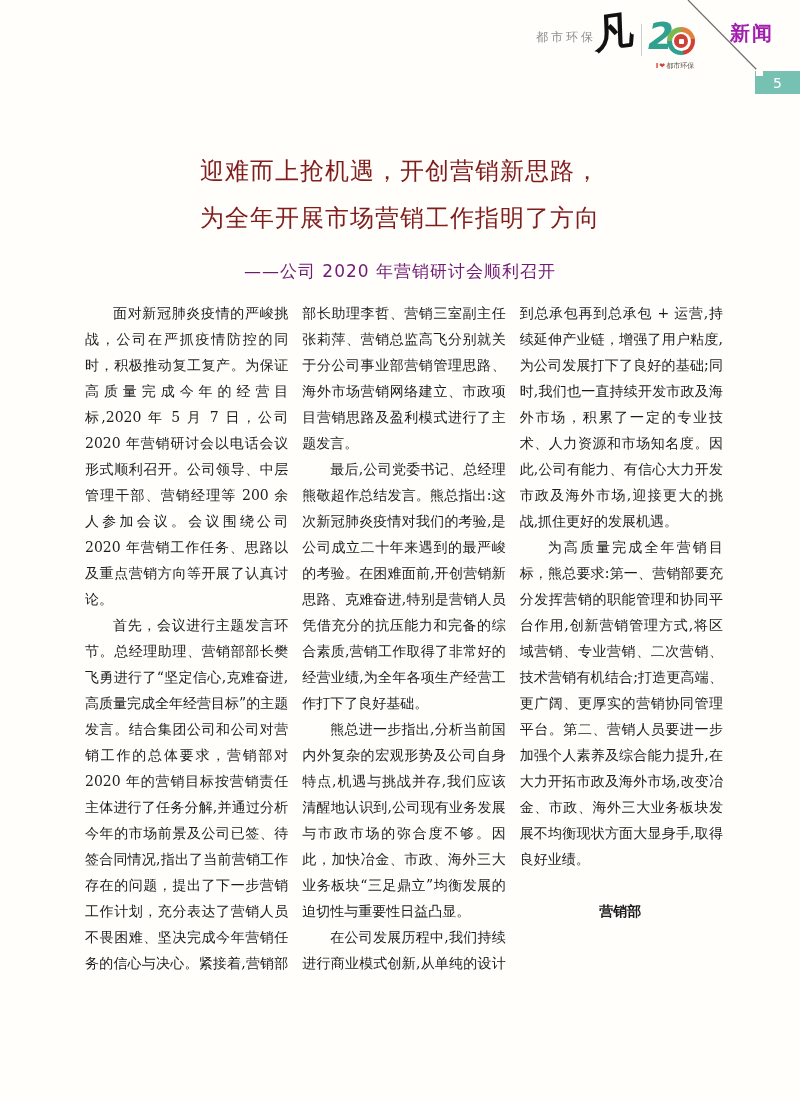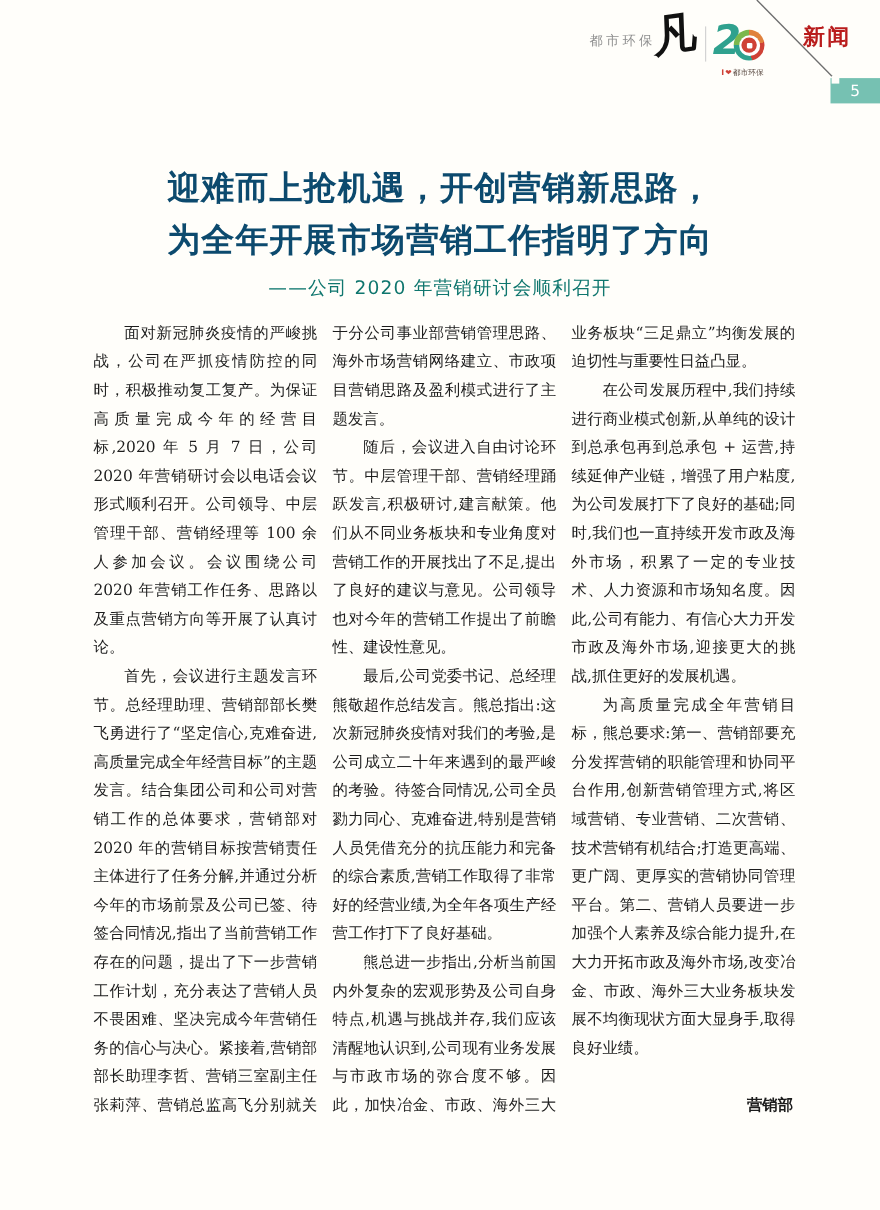--- a/index.html
+++ b/index.html
@@ -62,55 +62,55 @@
     font-size:7px;line-height:8px;color:#5a4a42;white-space:nowrap;
     font-family:"DejaVu Sans","Liberation Sans",sans-serif;
     text-align:center;
   }
   .slogan .heart{color:var(--logo-red);margin:0 1px;font-size:7px;}
   .slogan .s-pre{color:var(--logo-red);font-weight:bold;}
   .diag{position:absolute;left:678px;top:0;}
   .section{
     position:absolute;left:730px;top:20px;
     font-family:"DejaVu Sans","Liberation Sans",sans-serif;
-    font-weight:bold;font-size:20px;color:#b91c1c;letter-spacing:2px;
+    font-weight:bold;font-size:20px;color:#a21caf;letter-spacing:2px;
   }
   .pagenum-box{
     position:absolute;left:755px;top:71px;width:45px;height:23px;
     background:var(--accent-teal);
     display:flex;align-items:center;justify-content:center;
   }
   .pagenum-box .num{
     color:#fff;font-size:14px;line-height:14px;
     font-family:"DejaVu Sans","Liberation Sans",sans-serif;
   }
   .notch{position:absolute;left:1px;top:-2px;width:7px;height:7px;background:#fffefa;}
 
   
   main{position:absolute;left:0;top:148px;width:800px;}
   h1{
     margin:0;text-align:center;
     font-family:"DejaVu Sans","Liberation Sans",sans-serif;
-    font-weight:bold;color:#0c4a6e;
-    font-size:30px;line-height:47px;letter-spacing:1px;
+    font-weight:normal;color:#7f1d1d;
+    font-size:24px;line-height:47px;letter-spacing:1px;
   }
   .subtitle{
-    margin-top:8px;text-align:center;
+    margin-top:18px;text-align:center;
     font-family:"DejaVu Sans","Liberation Sans",sans-serif;
-    font-size:17px;color:#0f766e;letter-spacing:1px;
+    font-size:17px;color:#701a75;letter-spacing:1px;
   }
   .columns{
     margin:17px 0 0 85px;width:638px;
     column-count:3;column-gap:14px;
     text-align:justify;
     font-size:14px;line-height:26px;color:#1c1c1c;
   }
   .columns p{margin:0;text-indent:2em;}
   .signature{
-    text-align:right;text-indent:0 !important;
+    text-align:center;text-indent:0 !important;
     font-family:"DejaVu Sans","Liberation Sans",sans-serif;
     font-weight:bold;margin-top:26px !important;padding-right:2px;
   }
 </style>
 </head>
 <body>
 
 <div class="page">
 
   <header class="masthead">
@@ -143,24 +143,23 @@
   </header>
 
   <main>
     <h1>
       <span class="t1">迎难而上抢机遇，开创营销新思路，</span><br>
       <span class="t2">为全年开展市场营销工作指明了方向</span>
     </h1>
     <div class="subtitle">——公司 2020 年营销研讨会顺利召开</div>
 
     <div class="columns">
-      <p>面对新冠肺炎疫情的严峻挑战，公司在严抓疫情防控的同时，积极推动复工复产。为保证高质量完成今年的经营目标,2020 年 5 月 7 日，公司 2020 年营销研讨会以电话会议形式顺利召开。公司领导、中层管理干部、营销经理等 100 余人参加会议。会议围绕公司 2020 年营销工作任务、思路以及重点营销方向等开展了认真讨论。</p>
+      <p>面对新冠肺炎疫情的严峻挑战，公司在严抓疫情防控的同时，积极推动复工复产。为保证高质量完成今年的经营目标,2020 年 5 月 7 日，公司 2020 年营销研讨会以电话会议形式顺利召开。公司领导、中层管理干部、营销经理等 200 余人参加会议。会议围绕公司 2020 年营销工作任务、思路以及重点营销方向等开展了认真讨论。</p>
       <p>首先，会议进行主题发言环节。总经理助理、营销部部长樊飞勇进行了“坚定信心,克难奋进,高质量完成全年经营目标”的主题发言。结合集团公司和公司对营销工作的总体要求，营销部对 2020 年的营销目标按营销责任主体进行了任务分解,并通过分析今年的市场前景及公司已签、待签合同情况,指出了当前营销工作存在的问题，提出了下一步营销工作计划，充分表达了营销人员不畏困难、坚决完成今年营销任务的信心与决心。紧接着,营销部部长助理李哲、营销三室副主任张莉萍、营销总监高飞分别就关于分公司事业部营销管理思路、海外市场营销网络建立、市政项目营销思路及盈利模式进行了主题发言。</p>
-      <p>随后，会议进入自由讨论环节。中层管理干部、营销经理踊跃发言,积极研讨,建言献策。他们从不同业务板块和专业角度对营销工作的开展找出了不足,提出了良好的建议与意见。公司领导也对今年的营销工作提出了前瞻性、建设性意见。</p>
-      <p>最后,公司党委书记、总经理熊敬超作总结发言。熊总指出:这次新冠肺炎疫情对我们的考验,是公司成立二十年来遇到的最严峻的考验。待签合同情况,公司全员勠力同心、克难奋进,特别是营销人员凭借充分的抗压能力和完备的综合素质,营销工作取得了非常好的经营业绩,为全年各项生产经营工作打下了良好基础。</p>
+      <p>最后,公司党委书记、总经理熊敬超作总结发言。熊总指出:这次新冠肺炎疫情对我们的考验,是公司成立二十年来遇到的最严峻的考验。在困难面前,开创营销新思路、克难奋进,特别是营销人员凭借充分的抗压能力和完备的综合素质,营销工作取得了非常好的经营业绩,为全年各项生产经营工作打下了良好基础。</p>
       <p>熊总进一步指出,分析当前国内外复杂的宏观形势及公司自身特点,机遇与挑战并存,我们应该清醒地认识到,公司现有业务发展与市政市场的弥合度不够。因此，加快冶金、市政、海外三大业务板块“三足鼎立”均衡发展的迫切性与重要性日益凸显。</p>
       <p>在公司发展历程中,我们持续进行商业模式创新,从单纯的设计到总承包再到总承包 + 运营,持续延伸产业链，增强了用户粘度,为公司发展打下了良好的基础;同时,我们也一直持续开发市政及海外市场，积累了一定的专业技术、人力资源和市场知名度。因此,公司有能力、有信心大力开发市政及海外市场,迎接更大的挑战,抓住更好的发展机遇。</p>
       <p>为高质量完成全年营销目标，熊总要求:第一、营销部要充分发挥营销的职能管理和协同平台作用,创新营销管理方式,将区域营销、专业营销、二次营销、技术营销有机结合;打造更高端、更广阔、更厚实的营销协同管理平台。第二、营销人员要进一步加强个人素养及综合能力提升,在大力开拓市政及海外市场,改变冶金、市政、海外三大业务板块发展不均衡现状方面大显身手,取得良好业绩。</p>
       <p class="signature">营销部</p>
     </div>
   </main>
 
 </div>
 
 </body></html>

